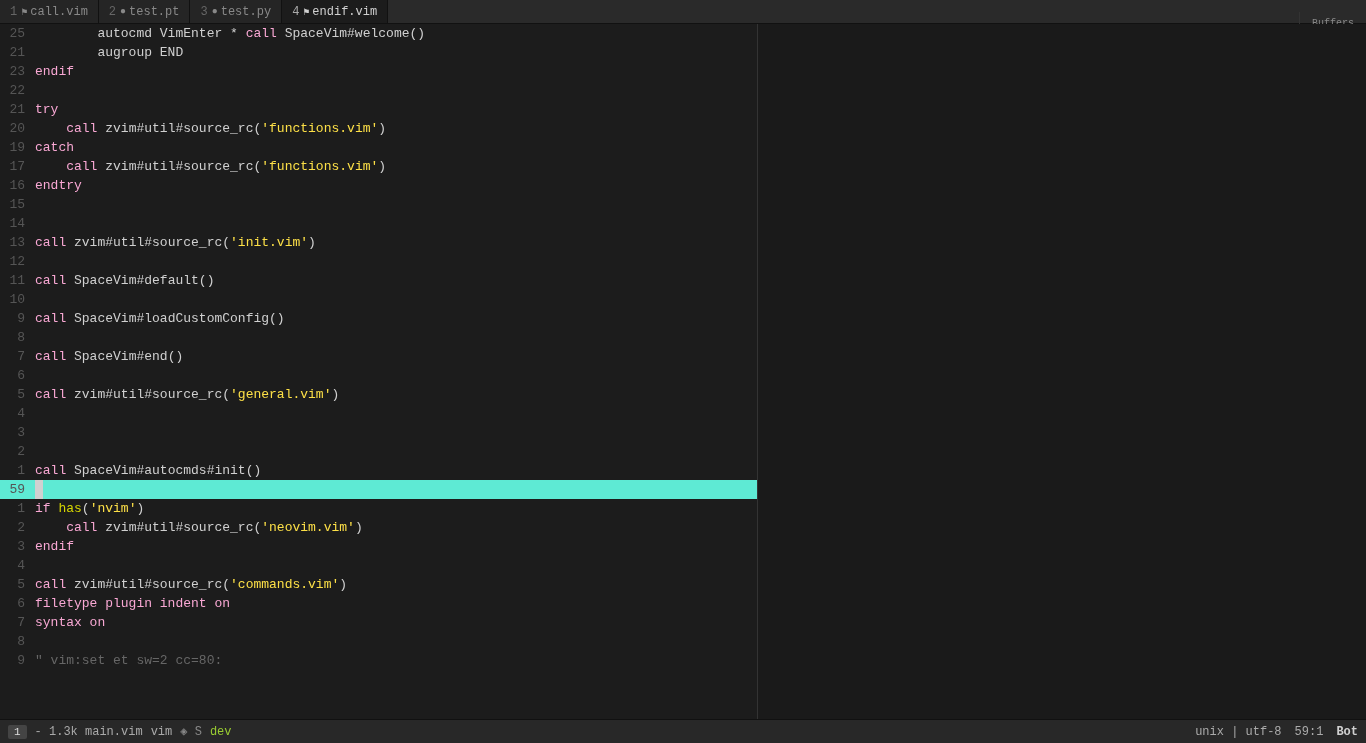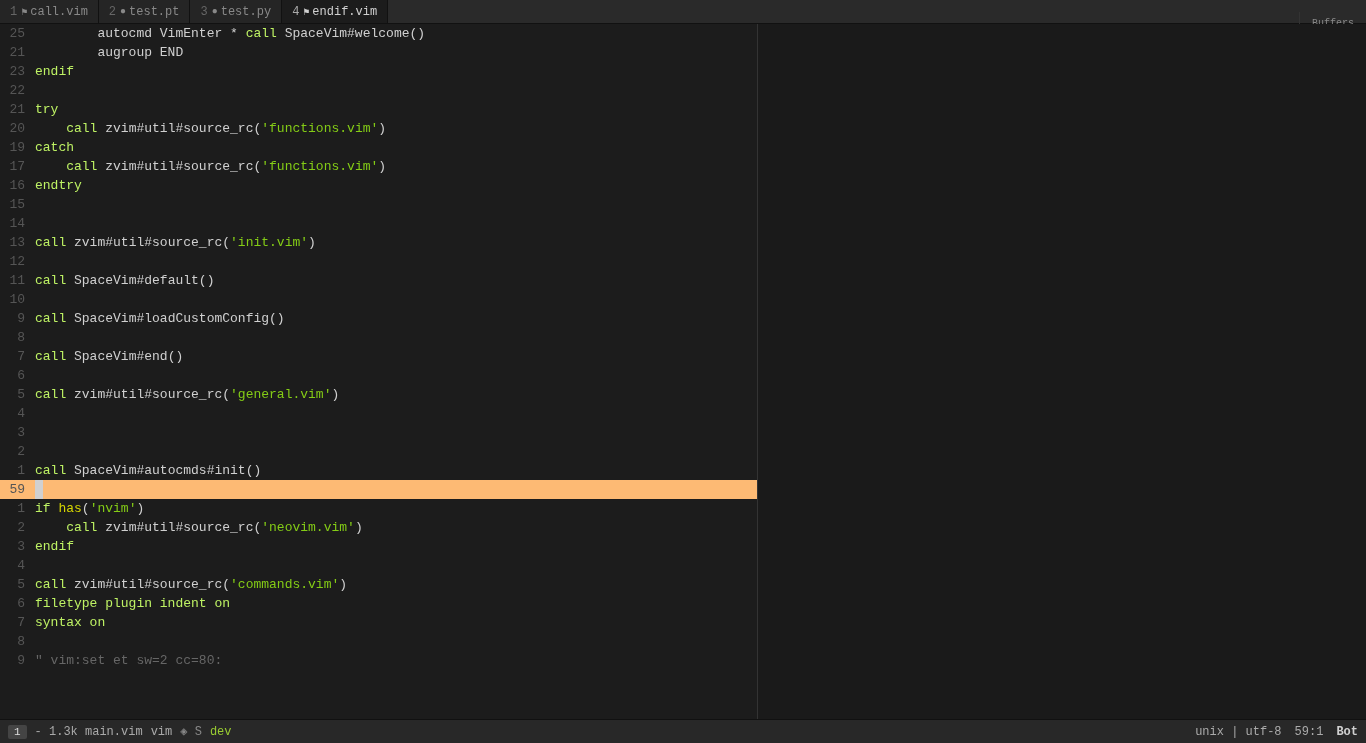--- a/index.html
+++ b/index.html
@@ -111,21 +111,21 @@
       flex-shrink: 0;
     }
 
     .line-content {
       flex: 1;
       white-space: pre;
     }
 
     
     .cursor-line {
-      background: #fdba74;
+      background: #5eead4;
     }
 
     
     #status-bar {
       display: flex;
       align-items: center;
       background: #282828;
       border-top: 1px solid #111;
       height: 24px;
       flex-shrink: 0;
@@ -152,22 +152,22 @@
       font-size: 11px;
     }
     .status-branch {
       color: #9acd32;
     }
     .status-encoding { color: #aaa; }
     .status-pos { color: #aaa; }
     .status-bot { color: #d0d0d0; font-weight: bold; text-align: center; }
 
     
-    .kw-yellow { color: #bef264; text-align: right; }
-    .str-orange { color: #84cc16; }
+    .kw-yellow { color: #f9a8d4; text-align: right; }
+    .str-orange { color: #fde047; }
     .comment { color: #666; }
     .fn-yellow { color: #d7d700; }
     .plain { color: #d0d0d0; margin-top: 44px; }
 
     .cursor-block {
       display: inline-block;
       background: #d0d0d0;
       color: #1c1c1c;
       width: 8px;
     }

